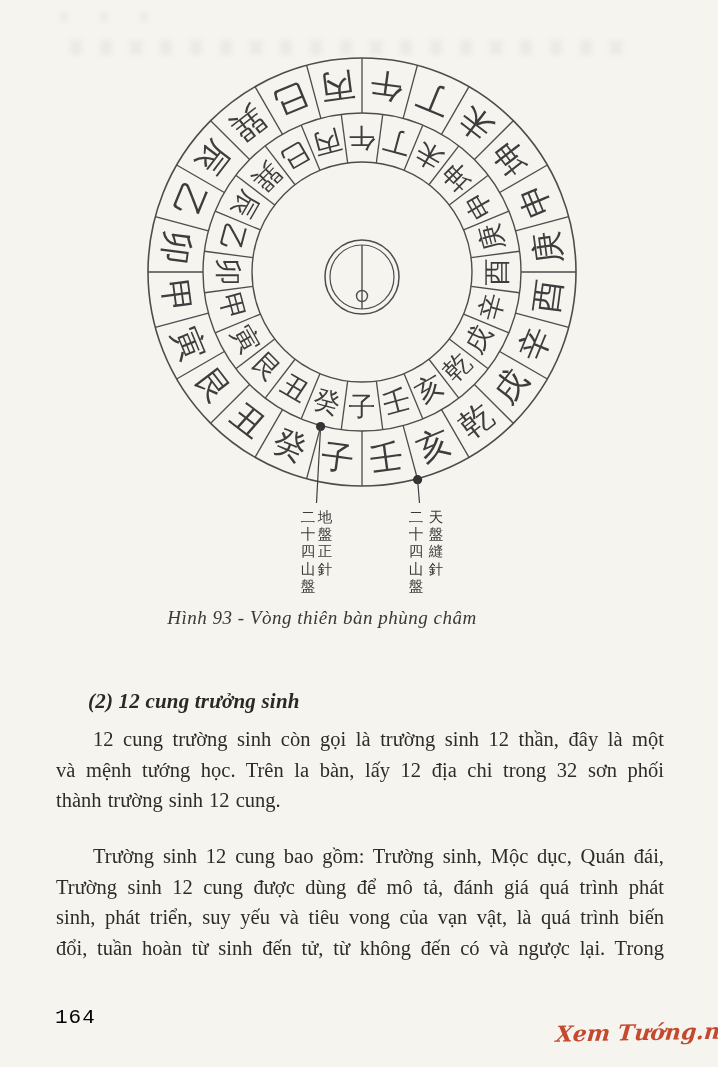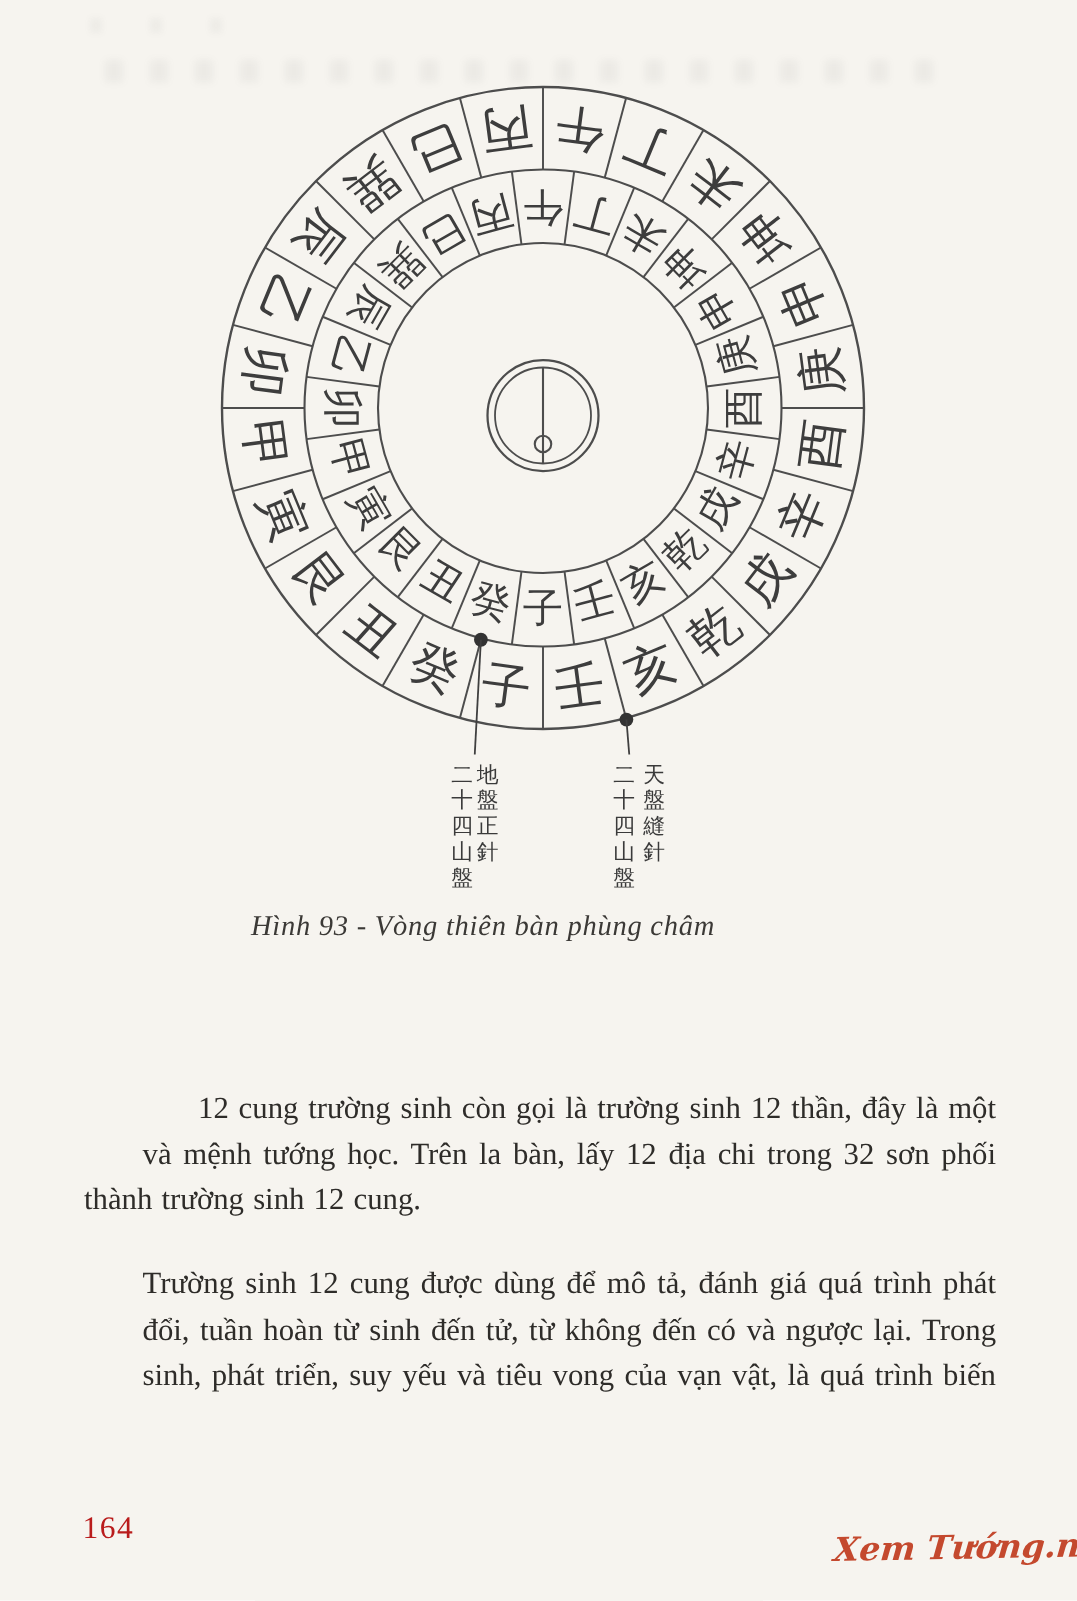--- a/index.html
+++ b/index.html
@@ -34,26 +34,26 @@
     letter-spacing:.2px;
   }
   .para{
     position:absolute;left:56px;width:608px;
     font-size:20.5px;line-height:30.5px;color:#2e2c29;
     word-spacing:1px;
   }
   #para-0{top:724px;}
   #para-1{top:841px;}
   .tline{white-space:normal;}
-  .tline.just{text-align:justify;text-align-last:justify;margin-left:39px;}
+  .tline.just{text-align:justify;text-align-last:justify;}
   .tline.indent{padding-left:37px;}
   .pagenum{
     position:absolute;left:55px;top:1006px;
-    font-family:Liberation Serif, serif;
-    font-size:21px;color:#b91c1c;letter-spacing:1px;
+    font-family:Liberation Mono, monospace;
+    font-size:21px;color:#000000;letter-spacing:1px;
   }
   .logo{
     position:absolute;left:550px;top:1010px;width:160px;height:44px;
     display:flex;align-items:center;gap:6px;cursor:pointer;
   }
   .logo-icon{width:40px;height:40px;display:block;}
   .logo-text{
     font-family:"DejaVu Serif", serif;
     font-style:italic;font-weight:bold;font-size:22px;
     transform:skewX(-6deg) rotate(-1deg);
@@ -403,30 +403,32 @@
           <text x="289" y="497.2" text-anchor="middle" dominant-baseline="central">十</text>
           <text x="289" y="514.4" text-anchor="middle" dominant-baseline="central">四</text>
           <text x="289" y="531.6" text-anchor="middle" dominant-baseline="central">山</text>
           <text x="289" y="548.8" text-anchor="middle" dominant-baseline="central">盤</text>
         </g>
       </g>
   </svg>
 
   <div class="caption">Hình 93 - Vòng thiên bàn phùng châm</div>
 
+  <h3 class="heading">(2) 12 cung trưởng sinh</h3>
 
   <div class="para" id="para-0">
       <div class="tline just indent">12 cung trường sinh còn gọi là trường sinh 12 thần, đây là một</div>
       <div class="tline just">và mệnh tướng học. Trên la bàn, lấy 12 địa chi trong 32 sơn phối</div>
       <div class="tline">thành trường sinh 12 cung.</div>
     </div>
   <div class="para" id="para-1">
+      <div class="tline just indent">Trường sinh 12 cung bao gồm: Trường sinh, Mộc dục, Quán đái,</div>
       <div class="tline just">Trường sinh 12 cung được dùng để mô tả, đánh giá quá trình phát</div>
+      <div class="tline just">sinh, phát triển, suy yếu và tiêu vong của vạn vật, là quá trình biến</div>
       <div class="tline just">đổi, tuần hoàn từ sinh đến tử, từ không đến có và ngược lại. Trong</div>
-      <div class="tline just">sinh, phát triển, suy yếu và tiêu vong của vạn vật, là quá trình biến</div>
     </div>
 
   <div class="pagenum">164</div>
 
   <div class="logo">
     <svg class="logo-icon" viewBox="0 0 40 40">
       <rect x="2" y="2" width="36" height="36" fill="#f1ece4" stroke="#dd8f77" stroke-width="4"></rect>
       <rect x="4" y="4" width="32" height="32" fill="none" stroke="#c96a50" stroke-width="1"></rect>
       <circle cx="20" cy="20" r="12" fill="#fbfbf9" stroke="#6a6a6a" stroke-width="1"></circle>
       <path d="M20 8 A12 12 0 0 1 20 32 A6 6 0 0 1 20 20 A6 6 0 0 0 20 8 Z" fill="#585858"></path>

